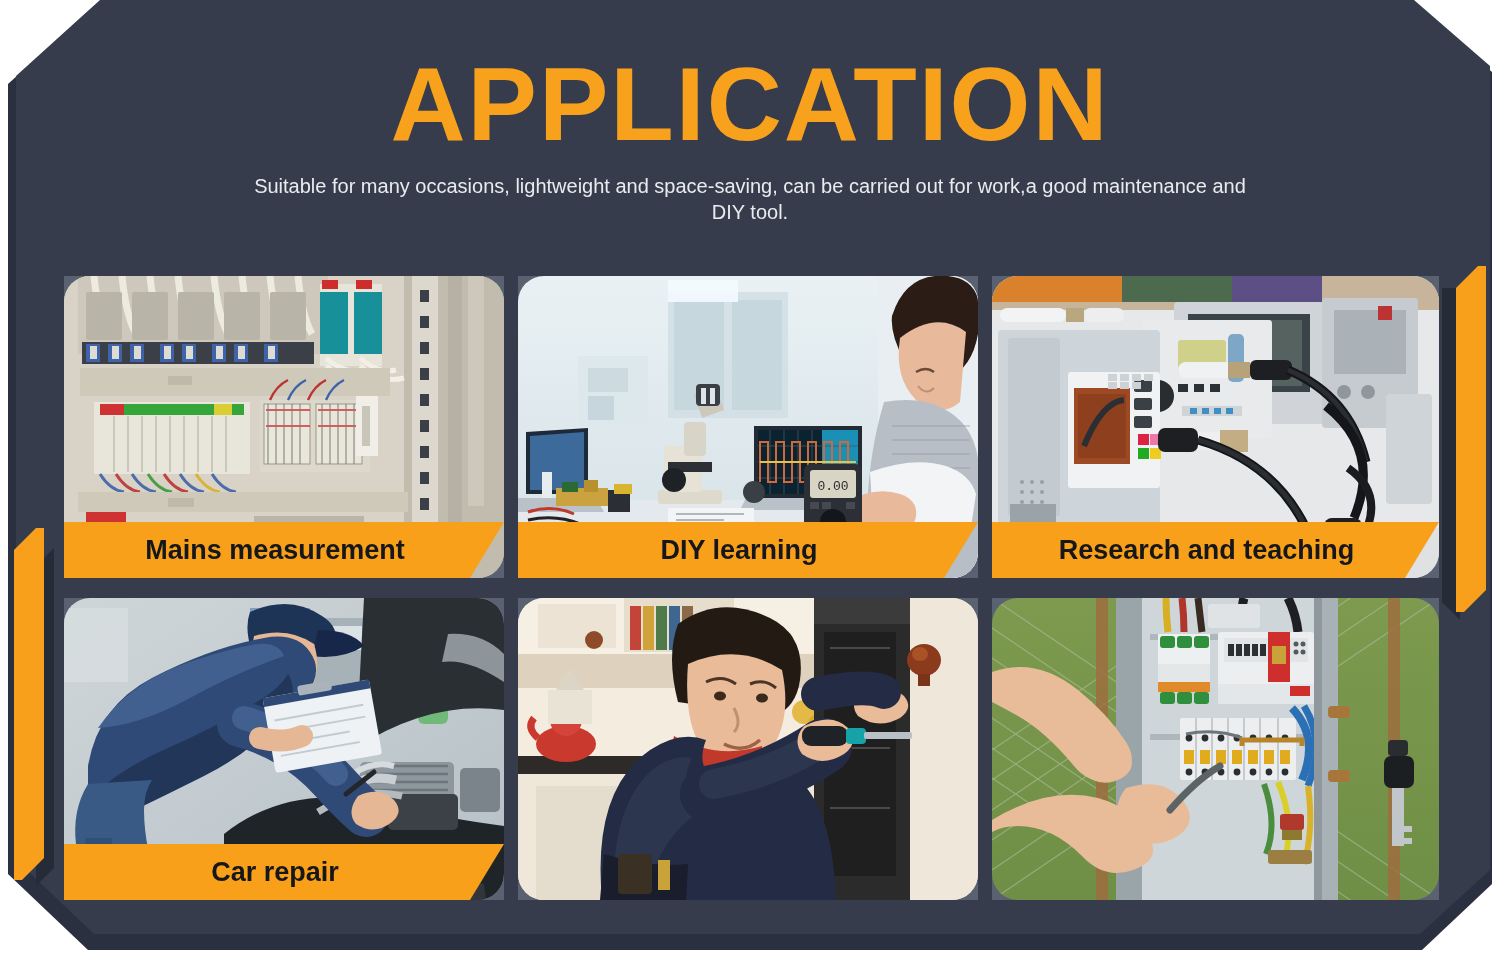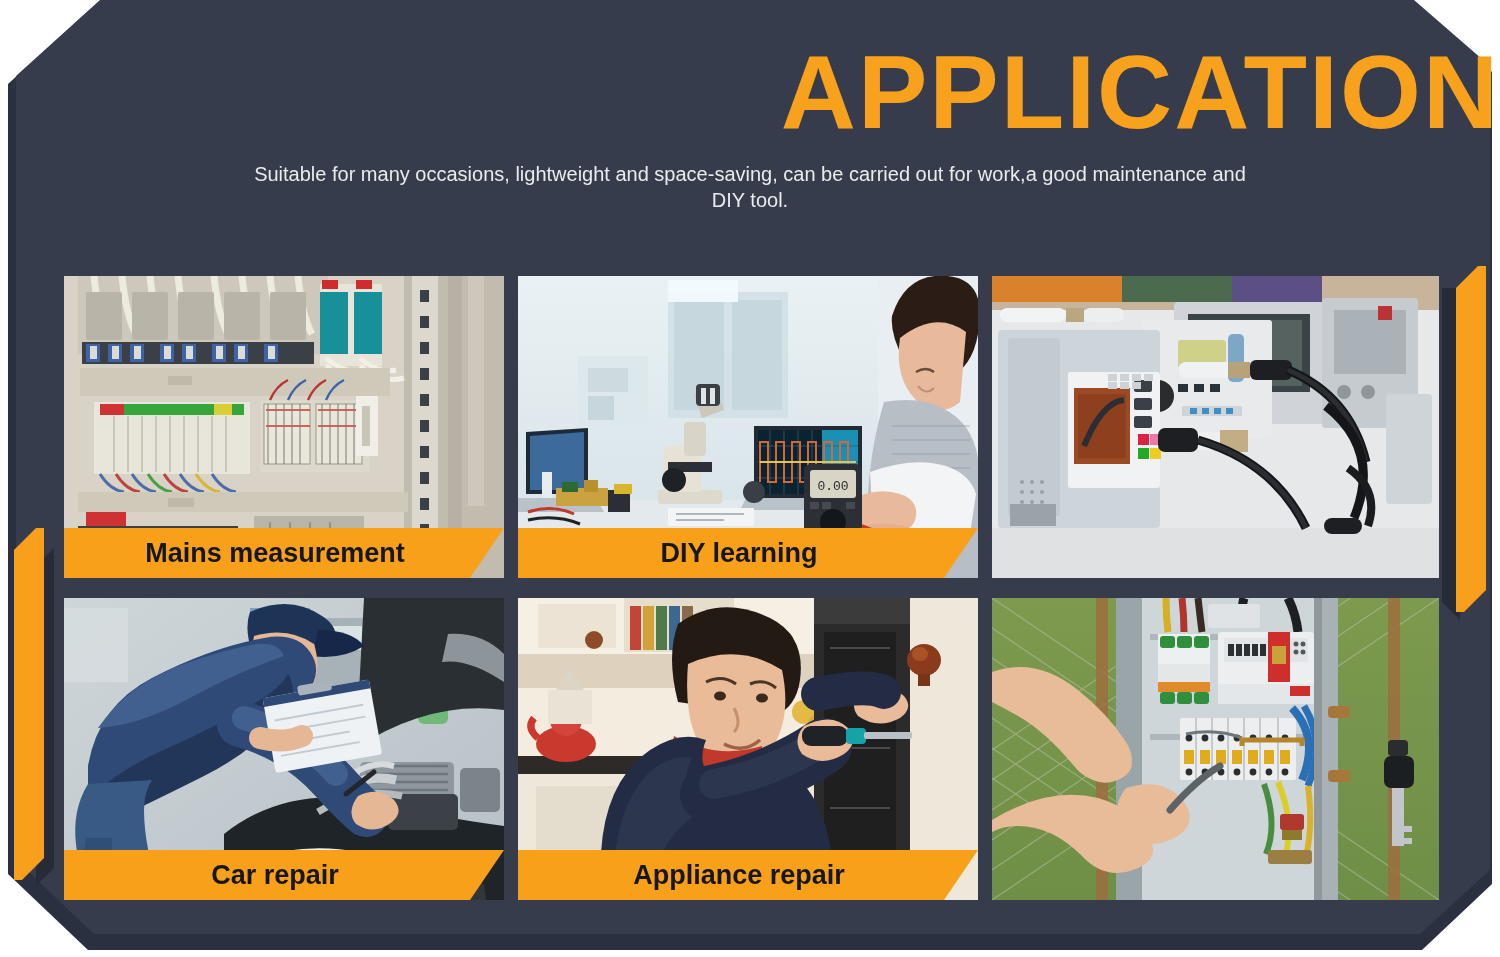--- a/index.html
+++ b/index.html
@@ -98,23 +98,22 @@
     top: 36px;
     width: 1500px;
     text-align: center;
   }
   .title {
     font-size: 104px;
     font-weight: bold;
     color: #f8a11c;
     letter-spacing: 2px;
     line-height: 1.08;
-    margin: 0;
+    margin: 12px;
     font-family: "Liberation Sans", sans-serif;
-    text-align: right;
   }
   .subtitle {
     margin: 14px auto 0 auto;
     width: 1000px;
     font-size: 20px;
     line-height: 1.28;
     color: #e9ebef;
     font-weight: normal;
     font-family: "Liberation Sans", sans-serif;
   }
@@ -134,28 +133,29 @@
   }
   .tile {
     position: relative;
     overflow: hidden;
     background: #5a6170;
   }
   .photo {
     position: absolute;
     inset: 0;
     overflow: hidden;
+    border-radius: 26px;
   }
   .photo svg { display: block; width: 100%; height: 100%; }
 
   .caption {
     position: absolute;
     left: 0;
     bottom: 0;
-    height: 50px;
+    height: 56px;
     background: #f9a01b;
     display: flex;
     align-items: center;
     justify-content: center;
     color: #16171a;
     font-size: 27px;
     font-weight: bold;
     font-family: "Liberation Sans", sans-serif;
     clip-path: polygon(0 0, 100% 0, calc(100% - 34px) 100%, 0 100%);
     padding-right: 18px;
@@ -559,20 +559,21 @@
             <rect x="228" y="154" width="28" height="22" fill="#c3ad84"></rect>
             <rect x="166" y="152" width="40" height="24" rx="7" fill="#1d1f22"></rect>
             <path d="M206 164 q76 22 108 88" stroke="#14161a" stroke-width="9" fill="none"></path>
             <path d="M206 164 q76 22 108 88" stroke="#2a2d31" stroke-width="5" fill="none"></path>
           </g>
           <path d="M334 130 q56 44 28 112" stroke="#14161a" stroke-width="9" fill="none"></path>
           <path d="M356 192 q32 22 20 58" stroke="#1a1c20" stroke-width="8" fill="none"></path>
           <rect x="332" y="242" width="38" height="16" rx="8" fill="#1d1f22"></rect>
         </svg>
       </div>
+      <div class="caption cap-w3">Research and teaching</div>
     </div>
 
     <div class="tile">
       <div class="photo">
         <svg viewBox="0 0 440 302" preserveAspectRatio="xMidYMid slice">
           <defs>
             <linearGradient id="t4bg" x1="0" y1="0" x2="1" y2="1">
               <stop offset="0" stop-color="#cfd6d9"></stop>
                 <stop offset="1" stop-color="#b6c0c6"></stop>
             </linearGradient>
@@ -739,21 +740,20 @@
             <path d="M300 96 q48 -10 66 -2" stroke="#232c44" stroke-width="34" fill="none" stroke-linecap="round"></path>
           </g>
 
           <g>
             <rect x="284" y="128" width="46" height="20" rx="9" fill="#1f2226"></rect>
             <rect x="328" y="130" width="20" height="16" rx="4" fill="#16a3a8"></rect>
             <rect x="346" y="134" width="48" height="7" rx="2" fill="#b9c0c6"></rect>
           </g>
         </svg>
       </div>
-      <div class="caption cap-w2">Appliance repair</div>
     </div>
 
     <div class="tile">
       <div class="photo">
         <svg viewBox="0 0 447 302" preserveAspectRatio="xMidYMid slice">
           <defs>
             <linearGradient id="t6g" x1="0" y1="0" x2="0" y2="1">
               <stop offset="0" stop-color="#7d9a4e"></stop>
                 <stop offset="1" stop-color="#6f8f46"></stop>
             </linearGradient>

